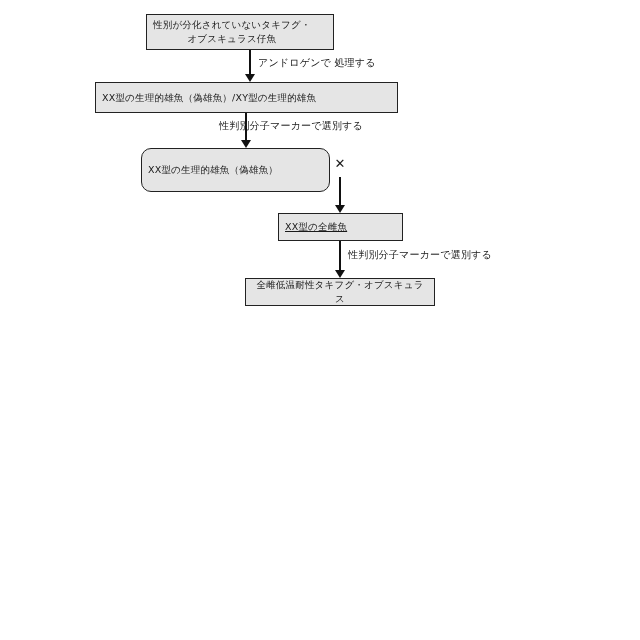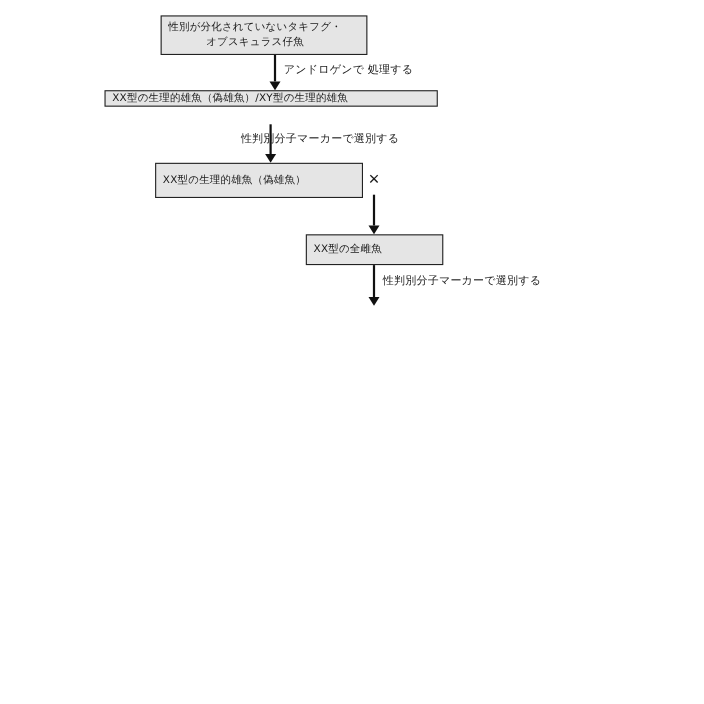--- a/index.html
+++ b/index.html
@@ -34,24 +34,24 @@
     letter-spacing: 0.2px;
     padding: 2px 6px;
   }
   .node .node-text {
     display: block;
     white-space: pre-line;
   }
 
   
   #node-larva      { left: 146px; top: 14px;  width: 188px; height: 36px; }
-  #node-phys-male  { left: 95px;  top: 82px;  width: 303px; height: 15px; }
-  #node-pseudo     { left: 141px; top: 148px; width: 189px; height: 32px; }
+  #node-phys-male  { left: 95px;  top: 82px;  width: 303px; height: 31px; }
+  #node-pseudo     { left: 141px; top: 148px; width: 189px; height: 44px; border-radius: 10px; }
   #node-normal-fem { left: 350px; top: 148px; width: 150px; height: 29px; }
-  #node-all-female { left: 278px; top: 213px; width: 125px; height: 28px; }
+  #node-all-female { left: 278px; top: 213px; width: 125px; height: 28px; text-decoration: underline; }
   #node-final      { left: 245px; top: 278px; width: 190px; height: 28px; }
 
   
   .cross-symbol {
     position: absolute;
     left: 330px;
     top: 153px;
     width: 20px;
     height: 20px;
     display: flex;
@@ -151,14 +151,17 @@
   <div class="node" id="node-all-female">
     <span class="node-text">XX型の全雌魚</span>
   </div>
 
   <div class="arrow" id="arrow-4">
     <div class="shaft"></div>
     <div class="head"></div>
   </div>
   <div class="edge-label" id="label-3">性判別分子マーカーで選別する</div>
 
+  <div class="node" id="node-final">
+    <span class="node-text">全雌低温耐性タキフグ・オブスキュラス</span>
+  </div>
 
 </div>
 
 </body></html>

